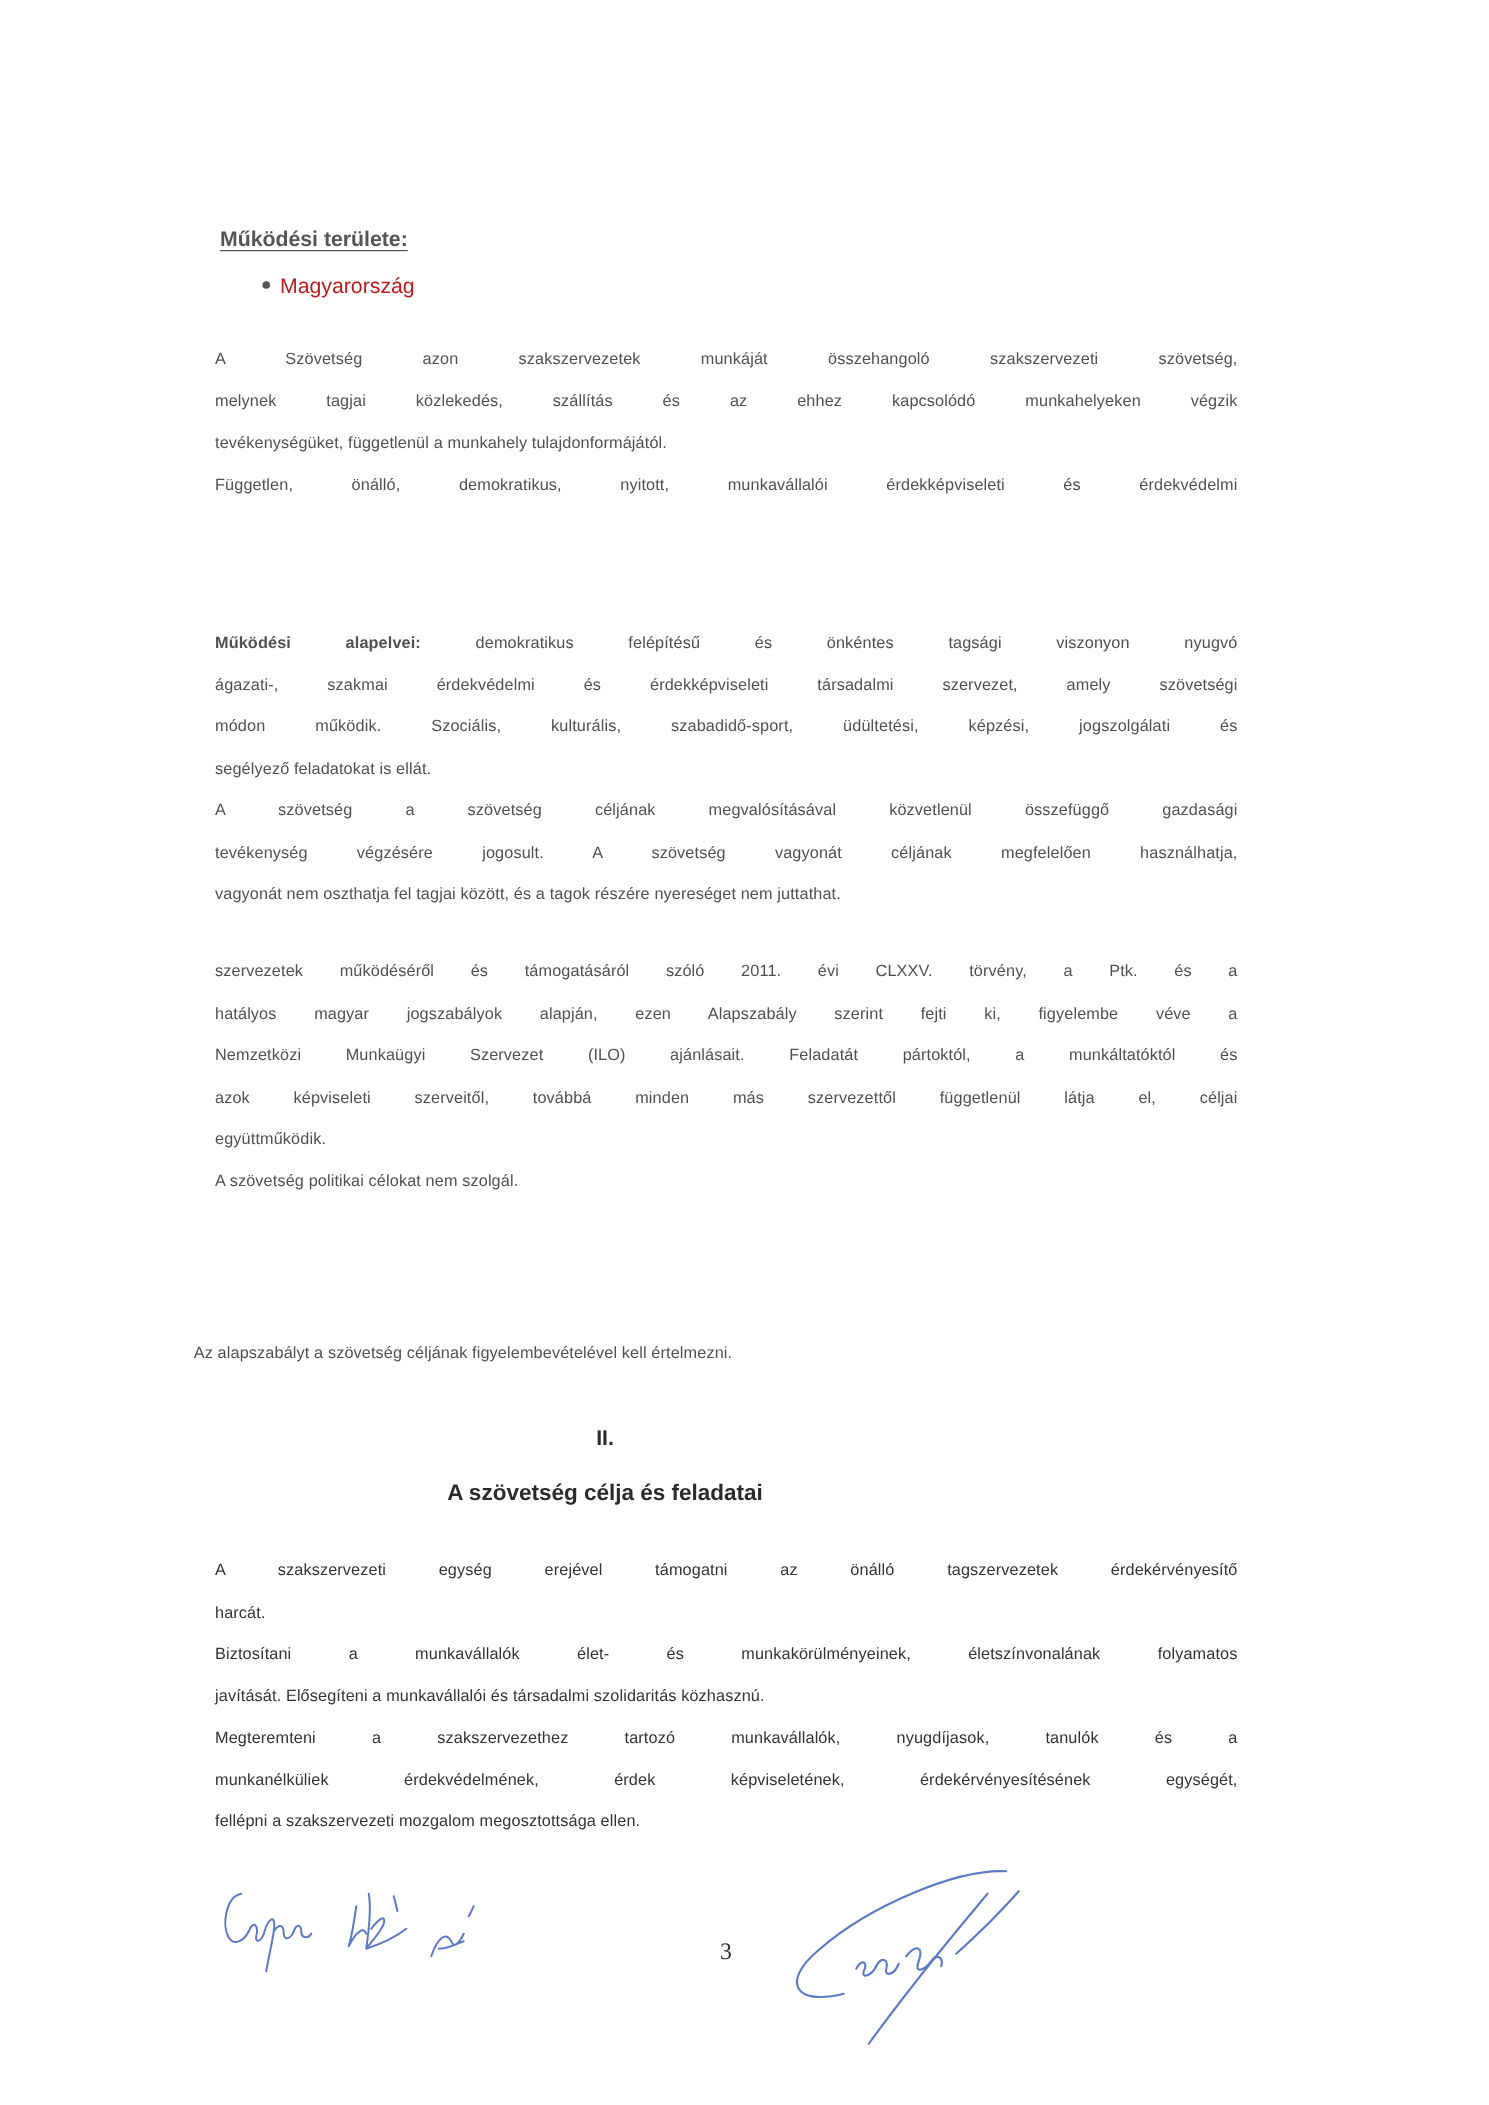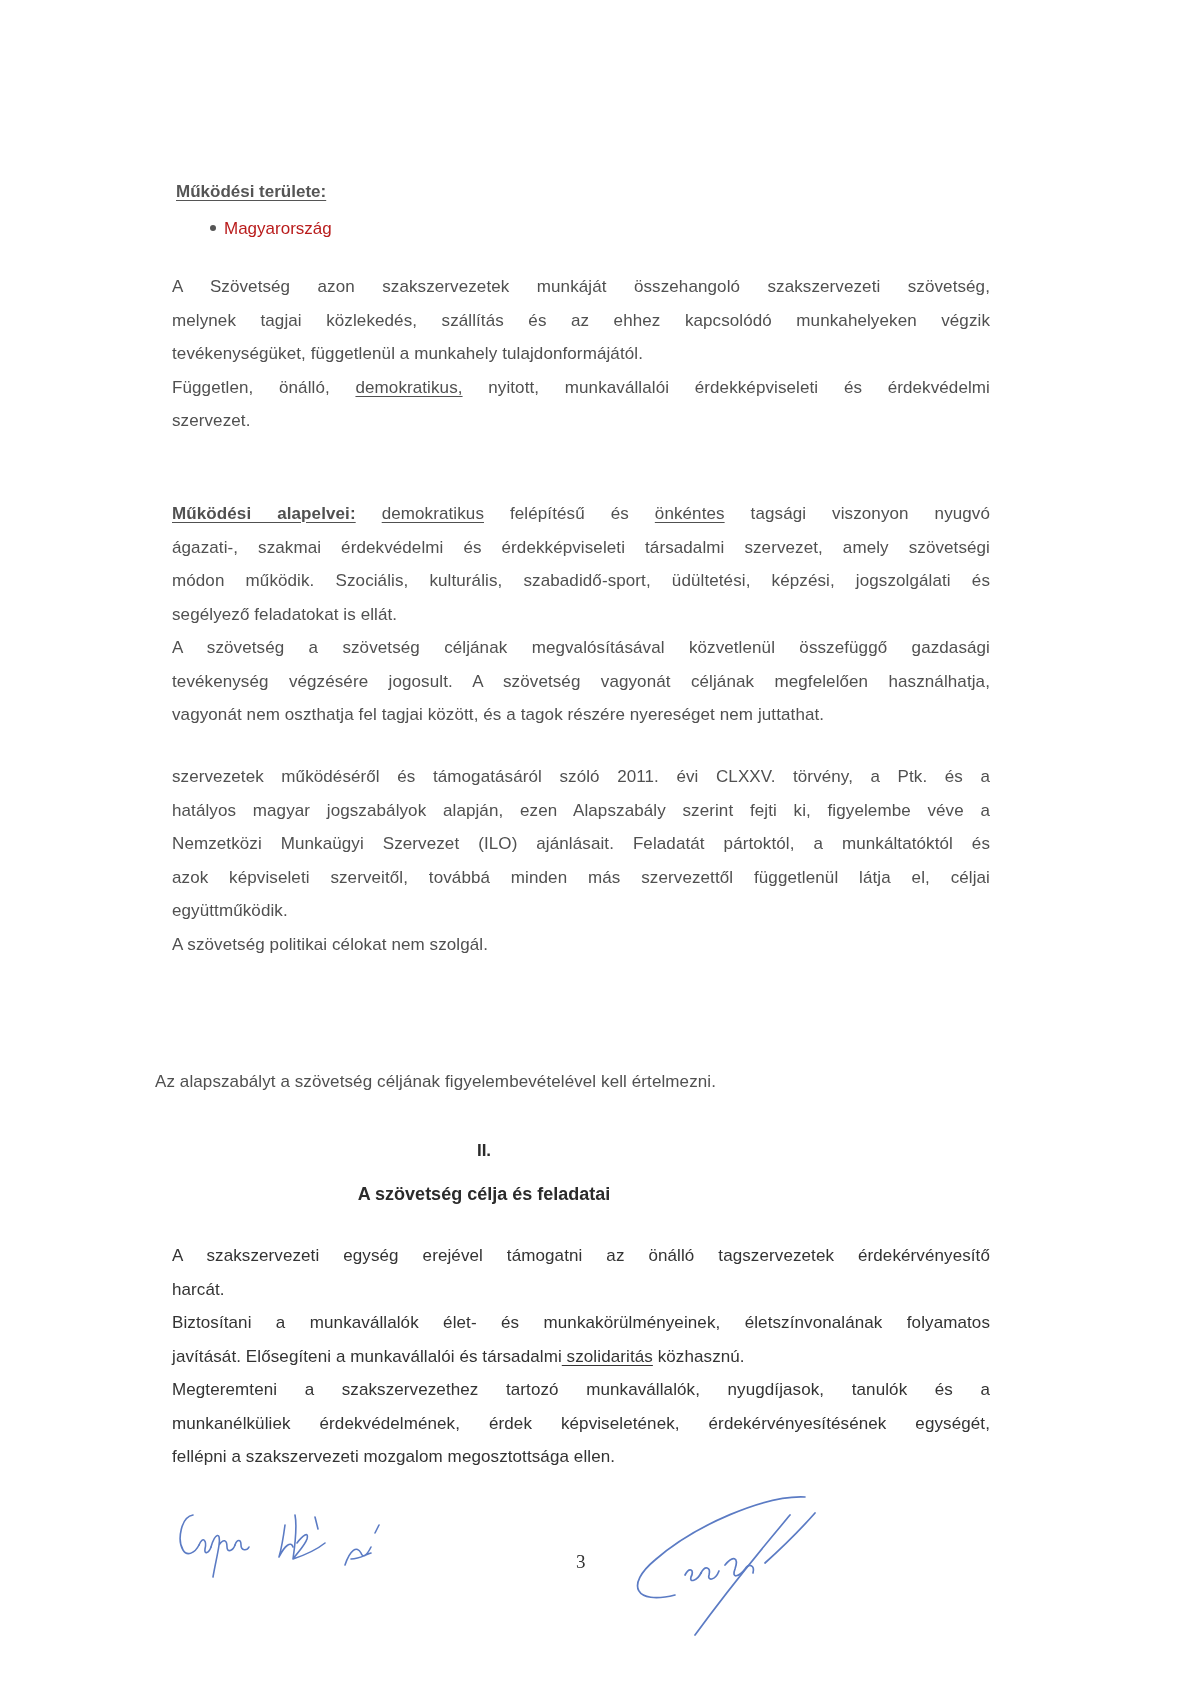--- a/index.html
+++ b/index.html
@@ -6,29 +6,29 @@
     body {
       width: 1191px; height: 1684px; position: relative; overflow: hidden;
       font-family: "Liberation Sans", sans-serif;
       color: #4a4a4a;
     }
     .page { position: absolute; left: 0; top: 0; width: 1191px; height: 1684px; }
     .para {
       position: absolute;
       left: 172px;
       width: 818px;
-      font-size: 17px;
+      font-size: 13px;
       line-height: 33.5px;
       text-align: justify;
       color: #505050;
       letter-spacing: 0.1px;
     }
     .para .line { display: block; text-align: justify; text-align-last: justify; white-space: nowrap; }
     .para .line.last { text-align-last: left; }
-    .u { text-decoration: underline; text-underline-offset: 3px; }
+    .u { text-underline-offset: 3px; }
     .b { font-weight: bold; }
     .heading-u { position: absolute; left: 176px; top: 182px; font-size: 17px; font-weight: bold; text-decoration: underline; text-underline-offset: 3px; color: #555; }
     .bullet { position: absolute; left: 210px; top: 219px; font-size: 17px; color: #b91c1c; }
     .bullet .dot { display: inline-block; width: 6px; height: 6px; border-radius: 50%; background: #555; margin-right: 8px; vertical-align: middle; position: relative; top: -2px; }
     .center { position: absolute; left: 0; width: 968px; text-align: center; font-weight: bold; color: #2b2b2b; font-size: 17px; }
     .dark { color: #333333; }
     .pagenum { position: absolute; left: 576px; top: 1551px; font-family: "Liberation Serif", serif; font-size: 19px; color: #333; }
     .sig { position: absolute; }
   </style>
 </head>
@@ -39,21 +39,20 @@
   <div class="heading-u">Működési területe:</div>
   <div class="bullet">
     <span class="dot"></span><span>Magyarország</span>
   </div>
 
   <div class="para" style="top:270px;">
     <span class="line">A Szövetség azon szakszervezetek munkáját összehangoló szakszervezeti szövetség,</span>
     <span class="line">melynek tagjai közlekedés, szállítás és az ehhez kapcsolódó munkahelyeken végzik</span>
     <span class="line last">tevékenységüket, függetlenül a munkahely tulajdonformájától.</span>
     <span class="line"><span>Független, önálló, </span><span class="u">demokratikus,</span><span> nyitott, munkavállalói érdekképviseleti és érdekvédelmi</span></span>
-    <span class="line last">szervezet.</span>
   </div>
 
   <div class="para" style="top:497px;">
     <span class="line"><span class="u b">Működési alapelvei:</span> <span class="u">demokratikus</span><span> felépítésű és </span><span class="u">önkéntes</span><span> tagsági viszonyon nyugvó</span></span>
     <span class="line">ágazati-, szakmai érdekvédelmi és érdekképviseleti társadalmi szervezet, amely szövetségi</span>
     <span class="line">módon működik. Szociális, kulturális, szabadidő-sport, üdültetési, képzési, jogszolgálati és</span>
     <span class="line last">segélyező feladatokat is ellát.</span>
     <span class="line">A szövetség a szövetség céljának megvalósításával közvetlenül összefüggő gazdasági</span>
     <span class="line">tevékenység végzésére jogosult. A szövetség vagyonát céljának megfelelően használhatja,</span>
     <span class="line last">vagyonát nem oszthatja fel tagjai között, és a tagok részére nyereséget nem juttathat.</span>

